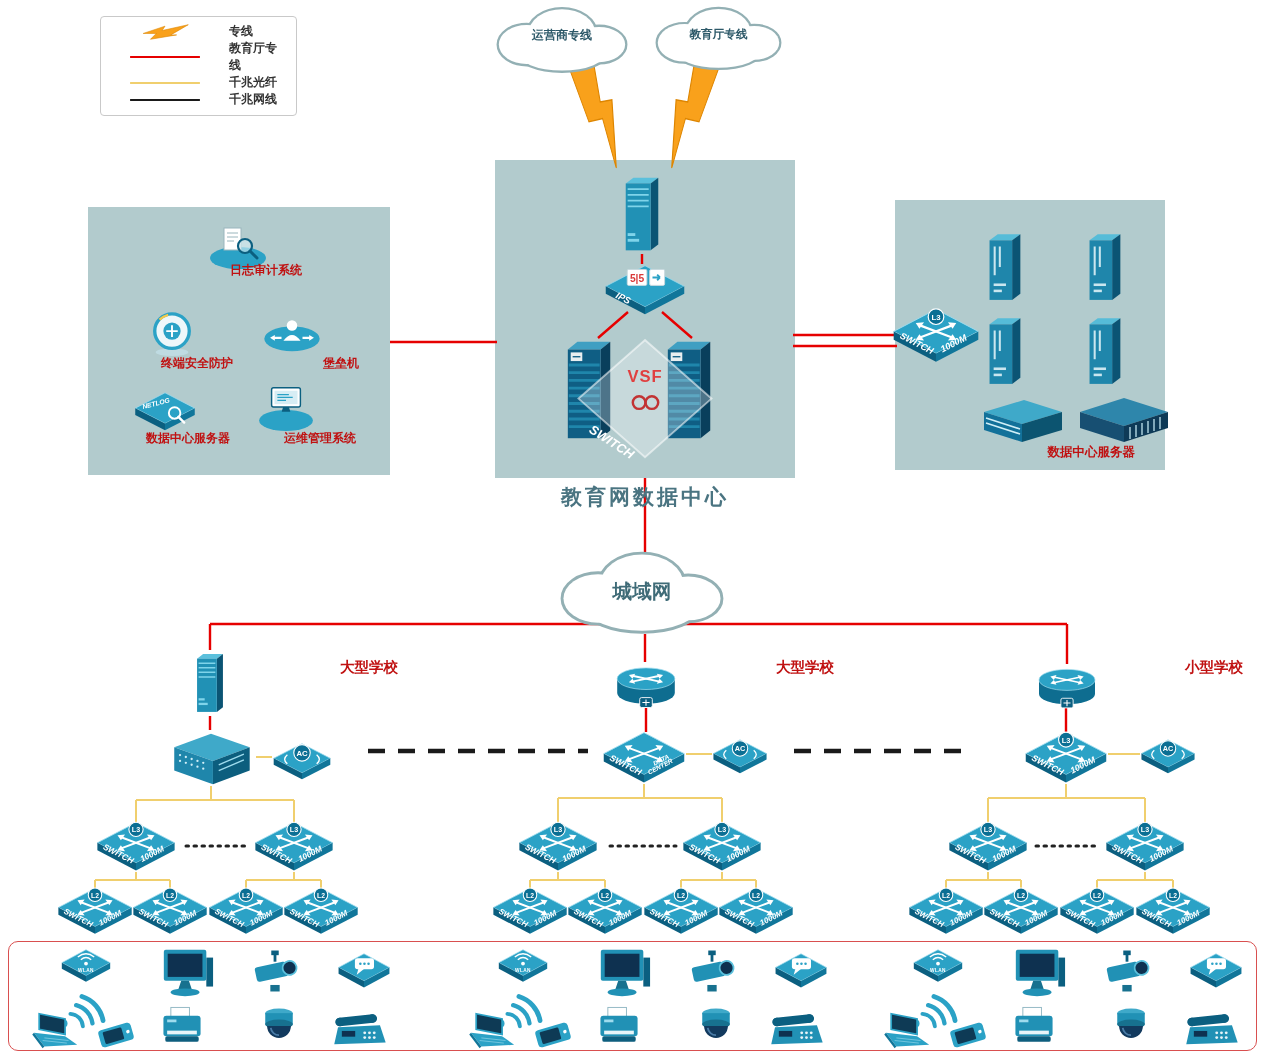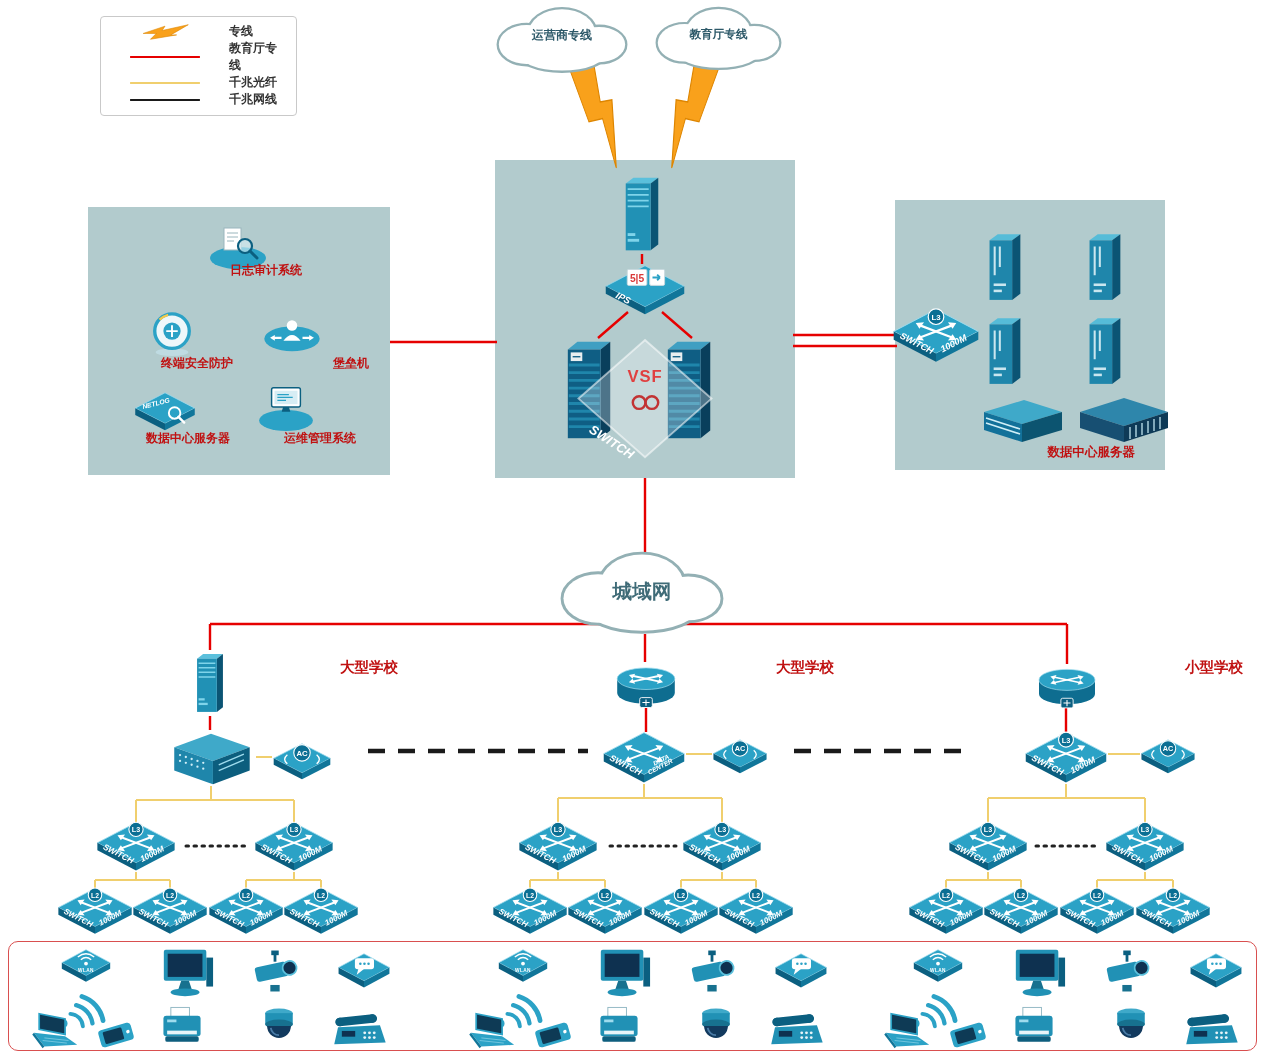--- a/index.html
+++ b/index.html
@@ -444,33 +444,34 @@
     </svg>
 <svg class="overlay" style="left:573px;top:338px;width:145px;height:132px" viewBox="0 0 145 135">
   <polygon points="72,2 140,62 72,122 4,62" fill="rgba(255,255,255,0.28)" stroke="rgba(255,255,255,0.55)" stroke-width="2"></polygon>
   <text class="vsftxt" x="72" y="45" text-anchor="middle">VSF</text>
   <g stroke="#c23333" stroke-width="2.5" fill="none">
     <circle cx="66" cy="66" r="6.5"></circle>
         <circle cx="79" cy="66" r="6.5"></circle>
   </g>
   <text class="swbig" x="14" y="96" transform="rotate(33 14,96)">SWITCH</text>
 </svg>
+<div class="dc-title" style="left:495px;top:483px;width:300px">教育网数据中心</div>
 
 <svg class="dev" style="left:206px;top:224px;width:64px;height:46px">
       <use href="#sym-logaudit"></use>
     </svg>
 <div class="lbl lbl-12" style="left:172px;top:262px;width:130px">日志审计系统</div>
 <svg class="dev" style="left:146px;top:310px;width:52px;height:48px">
       <use href="#sym-termsec"></use>
     </svg>
 <div class="lbl lbl-12" style="left:108px;top:355px;width:125px">终端安全防护</div>
 <svg class="dev" style="left:260px;top:314px;width:64px;height:42px">
       <use href="#sym-bastion"></use>
     </svg>
-<div class="lbl lbl-12" style="left:244px;top:355px;width:125px">堡垒机</div>
+<div class="lbl lbl-12" style="left:234px;top:355px;width:125px">堡垒机</div>
 <svg class="dev" style="left:130px;top:388px;width:70px;height:48px">
       <use href="#sym-netlog"></use>
     </svg>
 <div class="lbl lbl-12" style="left:100px;top:430px;width:130px">数据中心服务器</div>
 <svg class="dev" style="left:254px;top:384px;width:64px;height:48px">
       <use href="#sym-opsmgmt"></use>
     </svg>
 <div class="lbl lbl-12" style="left:226px;top:430px;width:130px">运维管理系统</div>
 
 <svg class="dev" style="left:890px;top:306px;width:92px;height:60px">

